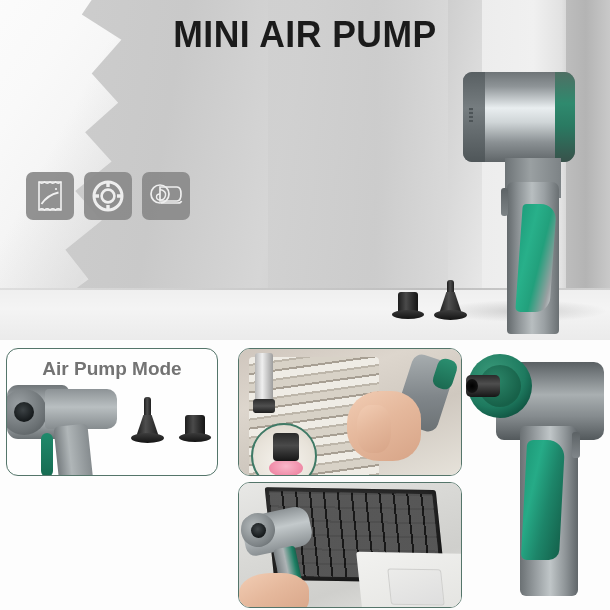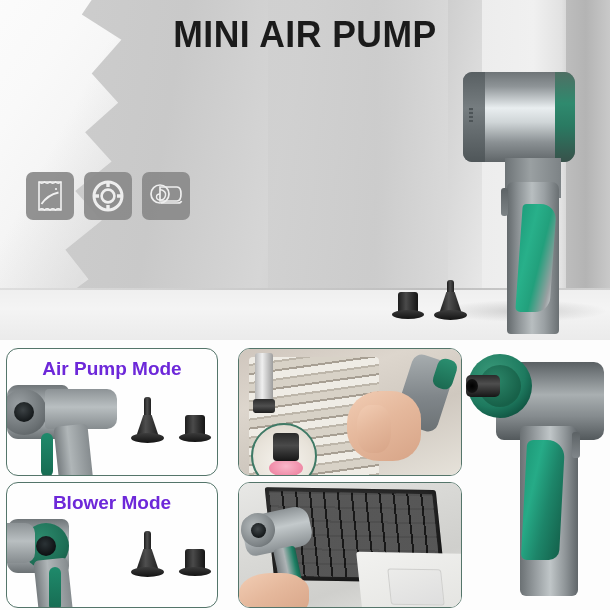--- a/index.html
+++ b/index.html
@@ -89,21 +89,21 @@
                   background:linear-gradient(90deg,#1a1a1a,#4f4f4f 42%,#1e1e1e); }
   .nz-cone-base { position:absolute; left:0; top:30px; width:33px; height:10px; border-radius:50%;
                   background:linear-gradient(180deg,#3d3d3d,#131313); }
 
   
   .bottom { position:absolute; left:0; top:340px; width:610px; height:270px; background:#fdfdfd; }
   .card { position:absolute; border:1.6px solid #54756a; border-radius:12px;
           background:#fefefe; overflow:hidden; }
   .card-photo { border-radius:12px; }
   .mode-label { position:absolute; left:0; top:9px; width:100%; text-align:center;
-                font-size:19px; font-weight:bold; color:#6d28d9; }
+                font-size:19px; font-weight:bold; color:#737373; }
 
   
   .mg { position:absolute; }
   .mg-head { position:absolute; width:62px; height:54px; border-radius:11px 7px 7px 11px;
              background:linear-gradient(180deg,#6f7578 0%,#959b9e 20%,#c3c9cb 45%,#9ea4a7 72%,#6b7174 100%); }
   .mg-face { position:absolute; width:46px; height:46px; border-radius:50%;
              background:radial-gradient(circle at 38% 34%,#9aa0a3,#6d7376 62%,#4d5356 100%); }
   .mg-face-green { background:radial-gradient(circle at 38% 34%,#2d8a6d,#1d6e55 62%,#14503e 100%); }
   .mg-hole { position:absolute; width:20px; height:20px; border-radius:50%;
              background:radial-gradient(circle at 45% 40%,#3c4245,#15191b 70%); }
@@ -266,40 +266,20 @@
         <div class="nz-cone-tip" style="height:22px;"></div>
         <div class="nz-cone-body" style="top:18px;"></div>
         <div class="nz-cone-base" style="top:36px;"></div>
       </div>
       <div class="nz" style="left:172px; top:66px; width:32px; height:29px;">
         <div class="nz-cup-body"></div>
         <div class="nz-cup-base"></div>
       </div>
     </div>
 
-    <div class="card" style="left:6px; top:142px; width:212px; height:126px;">
-      <div class="mode-label">Blower Mode</div>
-      <div class="mg" style="left:-6px; top:36px; width:130px; height:92px;">
-        <div class="mg-head" style="left:6px; top:0;"></div>
-        <div class="mg-face mg-face-green" style="left:22px; top:4px;"></div>
-        <div class="mg-hole mg-hole-g" style="left:35px; top:17px;"></div>
-        <div class="mg-body" style="left:-16px; top:4px; width:50px;"></div>
-        <div class="mg-handle" style="left:36px; top:40px;"></div>
-        <div class="mg-grip" style="left:48px; top:48px;"></div>
-      </div>
-      <div class="nz" style="left:124px; top:48px; width:33px; height:46px;">
-        <div class="nz-cone-tip" style="height:22px;"></div>
-        <div class="nz-cone-body" style="top:18px;"></div>
-        <div class="nz-cone-base" style="top:36px;"></div>
-      </div>
-      <div class="nz" style="left:172px; top:66px; width:32px; height:29px;">
-        <div class="nz-cup-body"></div>
-        <div class="nz-cup-base"></div>
-      </div>
-    </div>
 
     <div class="card card-photo" style="left:238px; top:8px; width:224px; height:128px;">
       <div class="ph">
         <div class="ph1-bg"></div>
         <div class="bagstack"></div>
         <div class="bag-nozzle"></div>
         <div class="bag-valve"></div>
         <div class="ph1-gun-body"></div>
         <div class="ph1-gun-green"></div>
         <div class="hand" style="right:40px; top:42px; width:74px; height:70px;"></div>

